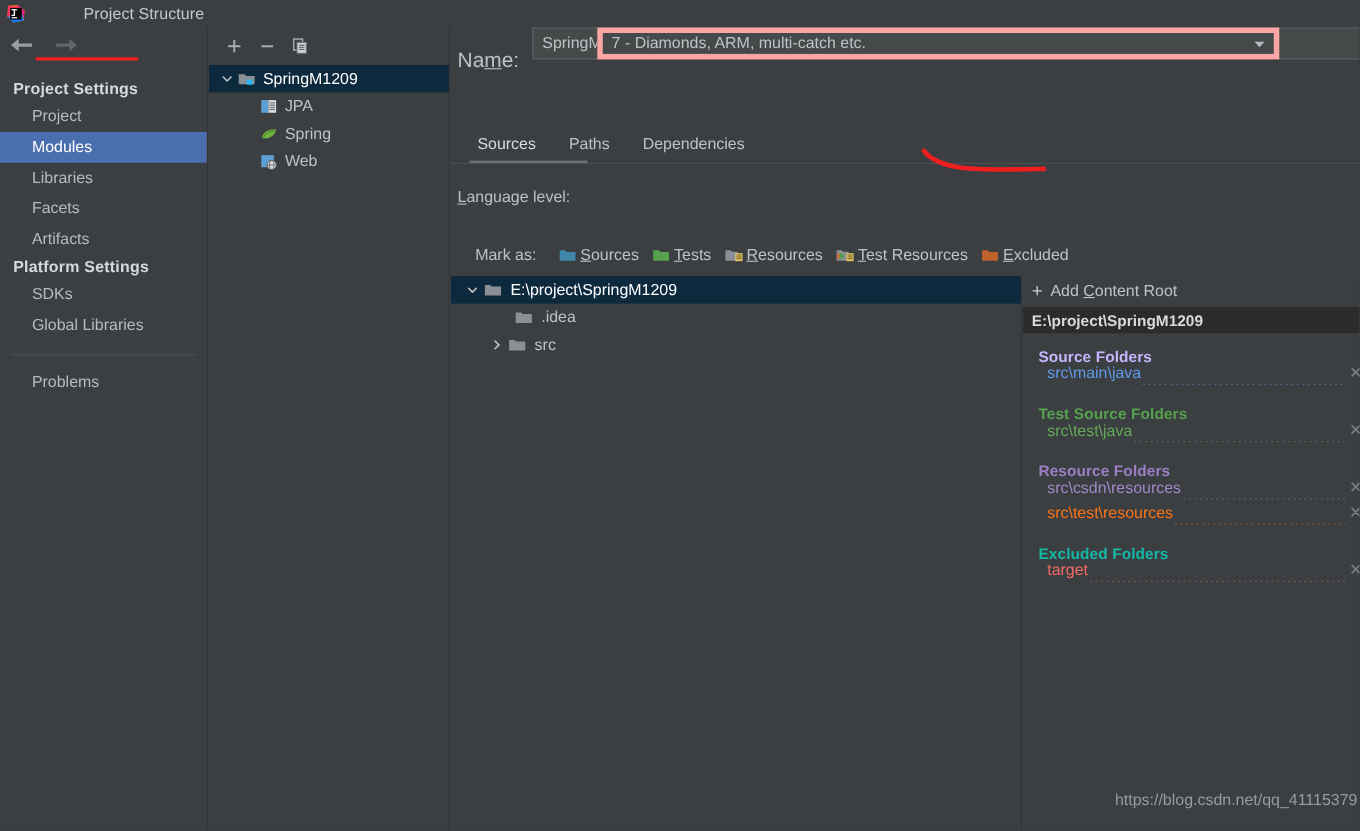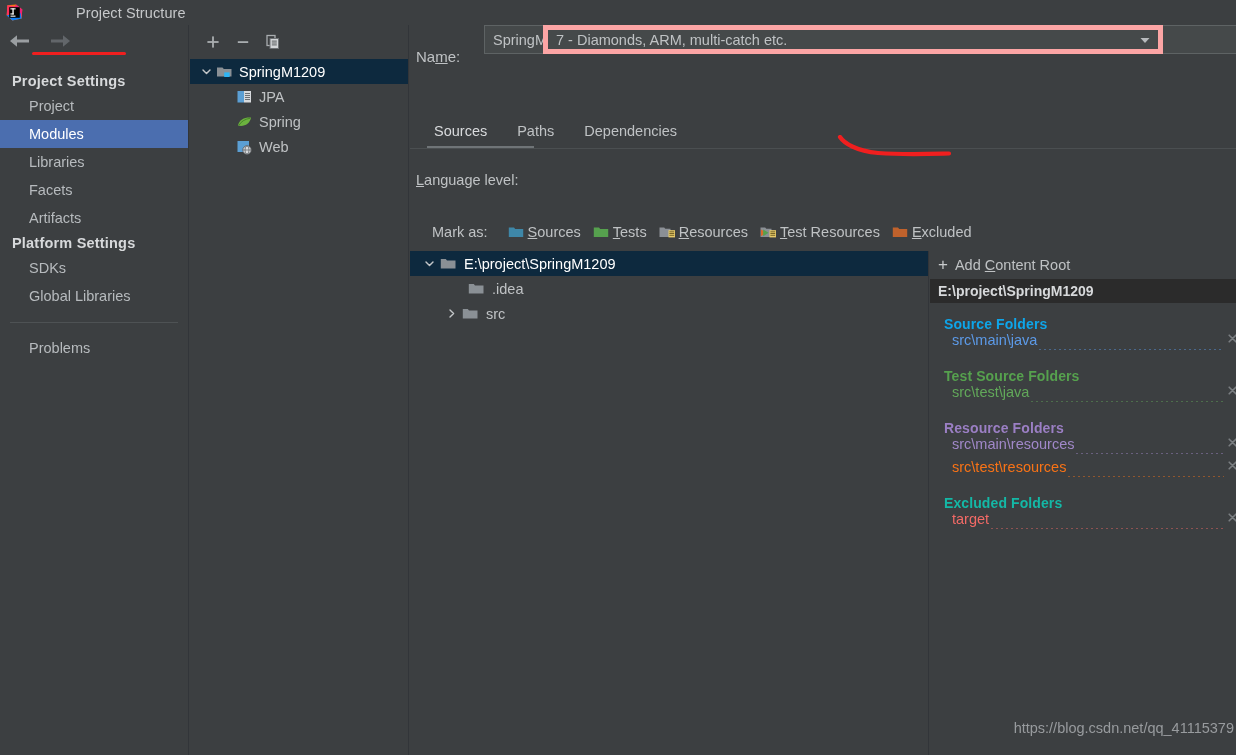--- a/index.html
+++ b/index.html
@@ -81,21 +81,21 @@
   #main {
     position: absolute; left: 410px; top: 25px; width: 826px; height: 730px;
     background: #3c3f41;
   }
 
   
   #namerow {
     position: absolute; left: 0; top: 16px; height: 30px; width: 826px;
     display: flex; align-items: center;
   }
-  #namelabel { width: 72px; padding-left: 6px; font-size: 15px; color: #bfc2c4; }
+  #namelabel { width: 72px; padding-left: 6px; font-size: 19px; color: #bfc2c4; }
   #namelabel u { text-decoration: underline; }
   #nameinput {
     position: absolute; left: 74px; top: 0; width: 752px; height: 29px;
     background: #45494a; border: 1px solid #5e6364; border-right: none;
     color: #bfc2c4; font-size: 14.5px; font-family: "Liberation Sans", sans-serif;
     padding-left: 8px; outline: none;
   }
 
   
   #tabs {
@@ -467,21 +467,21 @@
   <div id="details">
 
     <div id="addroot">
       <span class="plus">+</span>
       <span>Add <u>C</u>ontent Root</span>
     </div>
 
     <div id="rootheader">E:\project\SpringM1209</div>
 
     <div class="fgroup">
-      <div class="fgroup-title" style="color:#0ea5e9">Source Folders</div>
+      <div class="fgroup-title" style="color:#c4b5fd">Source Folders</div>
       <div class="fentry" style="color:#5c9ae8">
         <span class="fname">src\main\java</span>
         <span class="dots"></span>
         <span class="xbtn">
           <svg width="13" height="13" viewBox="0 0 13 13">
             <path d="M3.2 3.2 L9.8 9.8 M9.8 3.2 L3.2 9.8" stroke="#8f9397" stroke-width="1.6" stroke-linecap="round"></path>
           </svg>
         </span>
       </div>
     </div>
@@ -495,21 +495,21 @@
           <svg width="13" height="13" viewBox="0 0 13 13">
             <path d="M3.2 3.2 L9.8 9.8 M9.8 3.2 L3.2 9.8" stroke="#8f9397" stroke-width="1.6" stroke-linecap="round"></path>
           </svg>
         </span>
       </div>
     </div>
 
     <div class="fgroup">
       <div class="fgroup-title" style="color:#9b7fc4">Resource Folders</div>
       <div class="fentry" style="color:#a188c9">
-        <span class="fname">src\main\resources</span>
+        <span class="fname">src\csdn\resources</span>
         <span class="dots"></span>
         <span class="xbtn">
           <svg width="13" height="13" viewBox="0 0 13 13">
             <path d="M3.2 3.2 L9.8 9.8 M9.8 3.2 L3.2 9.8" stroke="#8f9397" stroke-width="1.6" stroke-linecap="round"></path>
           </svg>
         </span>
       </div>
       <div class="fentry" style="color:#f97316">
         <span class="fname">src\test\resources</span>
         <span class="dots"></span>

